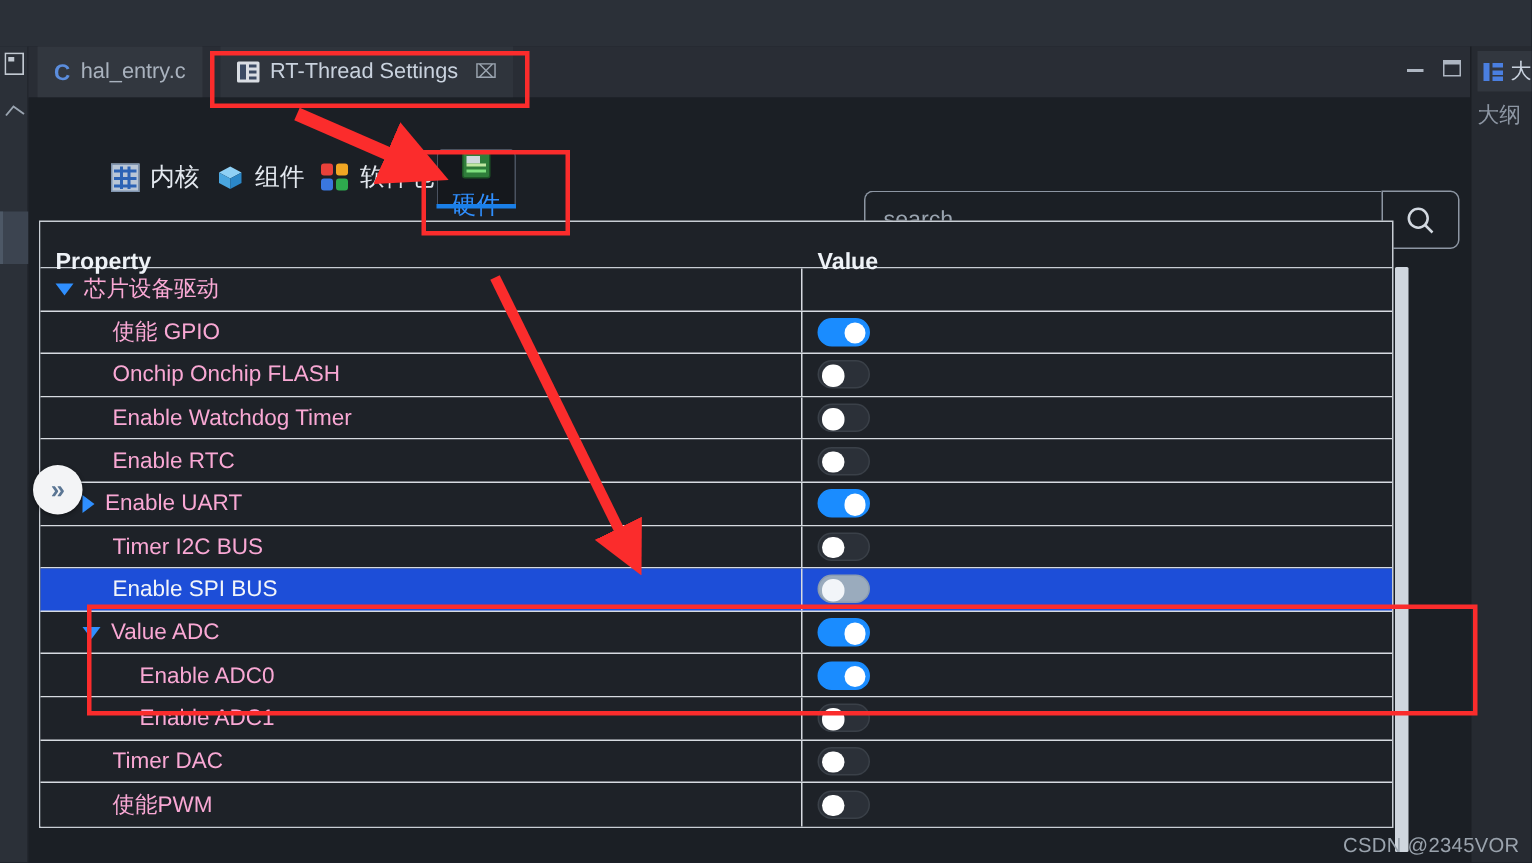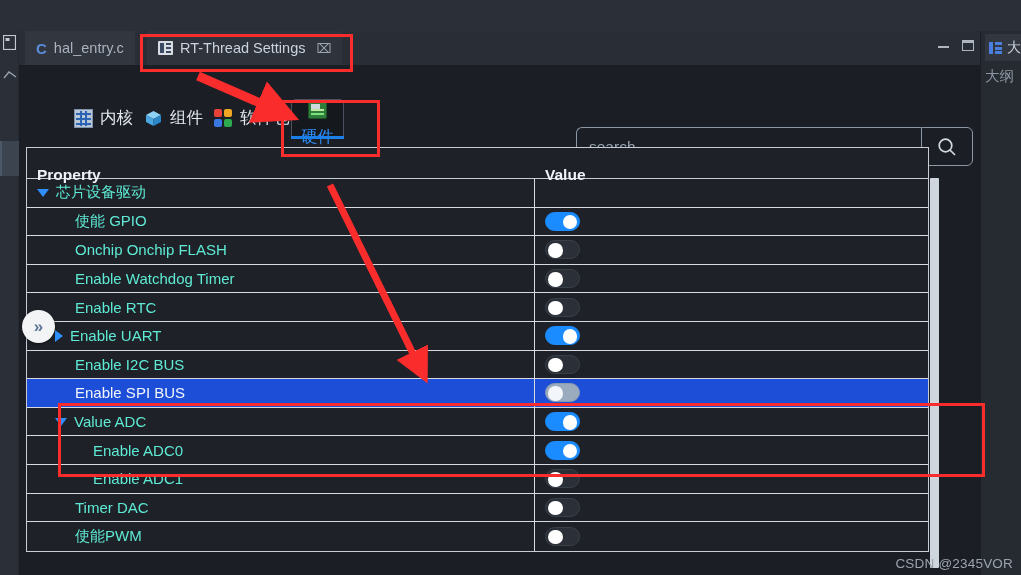--- a/index.html
+++ b/index.html
@@ -213,21 +213,21 @@
   .row {
     display: flex; height: 28.6px; align-items: center;
     border-bottom: 1px solid #d7dbe1; background: #1e2228;
   }
   .row:last-child { border-bottom: none; }
   .row.selected { background: #1d4ed8; }
   .cell-prop {
     width: 508px; height: 100%;
     display: flex; align-items: center;
     border-right: 1px solid #d7dbe1;
-    color: #5eead4; font-size: 15px;
+    color: #f9a8d4; font-size: 15px;
   }
   .row.selected .cell-prop { color: #f2f5f9; }
   .cell-val { flex: 1; height: 100%; display: flex; align-items: center; padding-left: 10px; }
 
   .tw-group  { padding-left: 10px; }
   .tw-l1     { padding-left: 48px; align-items: center; }
   .tw-l1-arrow { padding-left: 28px; }
   .tw-l2     { padding-left: 66px; }
 
   .caret-down, .caret-right {
@@ -430,21 +430,21 @@
               <span>Enable UART</span>
             </div>
             <div class="cell-val">
               <div class="toggle on">
                 <div class="knob"></div>
               </div>
             </div>
           </div>
           <div class="row">
             <div class="cell-prop tw-l1">
-              <span>Enable I2C BUS</span>
+              <span>Timer I2C BUS</span>
             </div>
             <div class="cell-val">
               <div class="toggle off">
                 <div class="knob"></div>
               </div>
             </div>
           </div>
           <div class="row selected">
             <div class="cell-prop tw-l1">
               <span>Enable SPI BUS</span>

